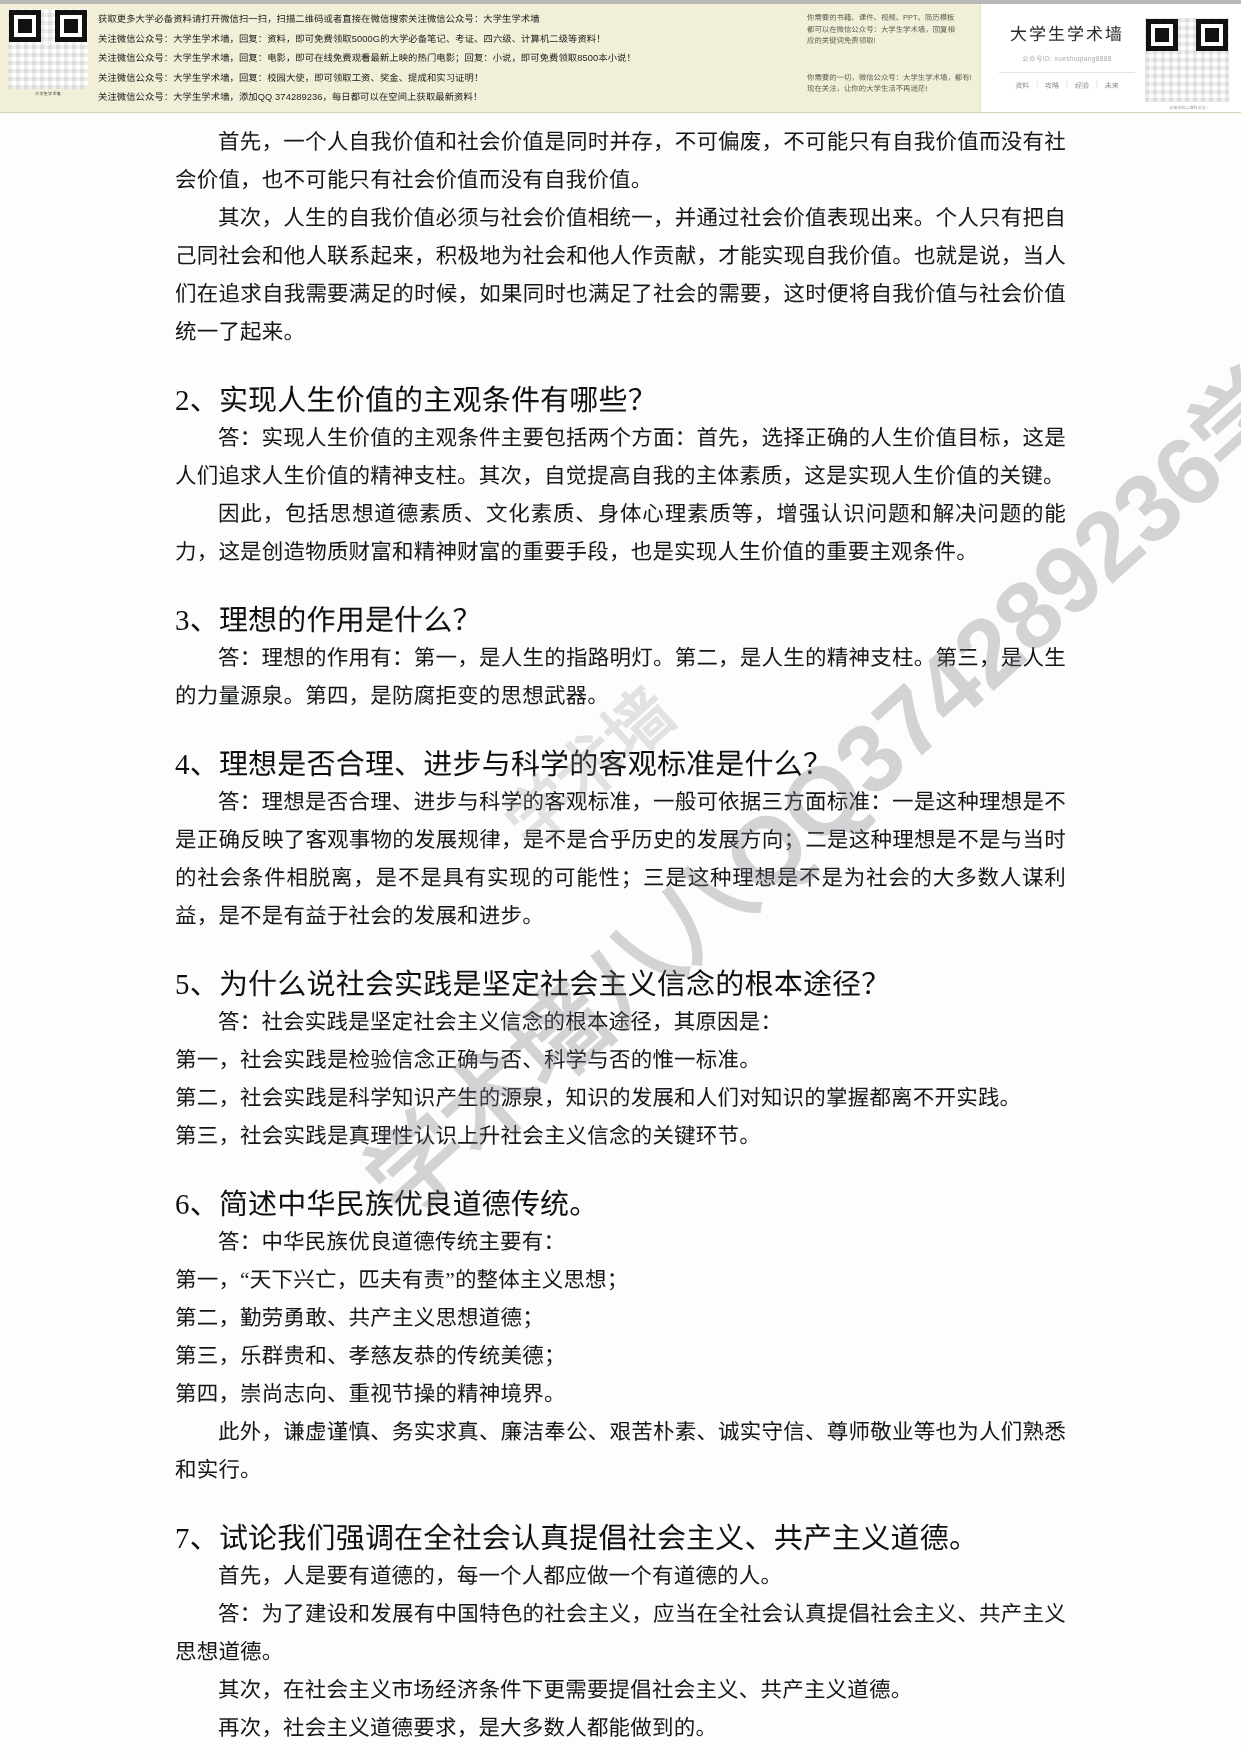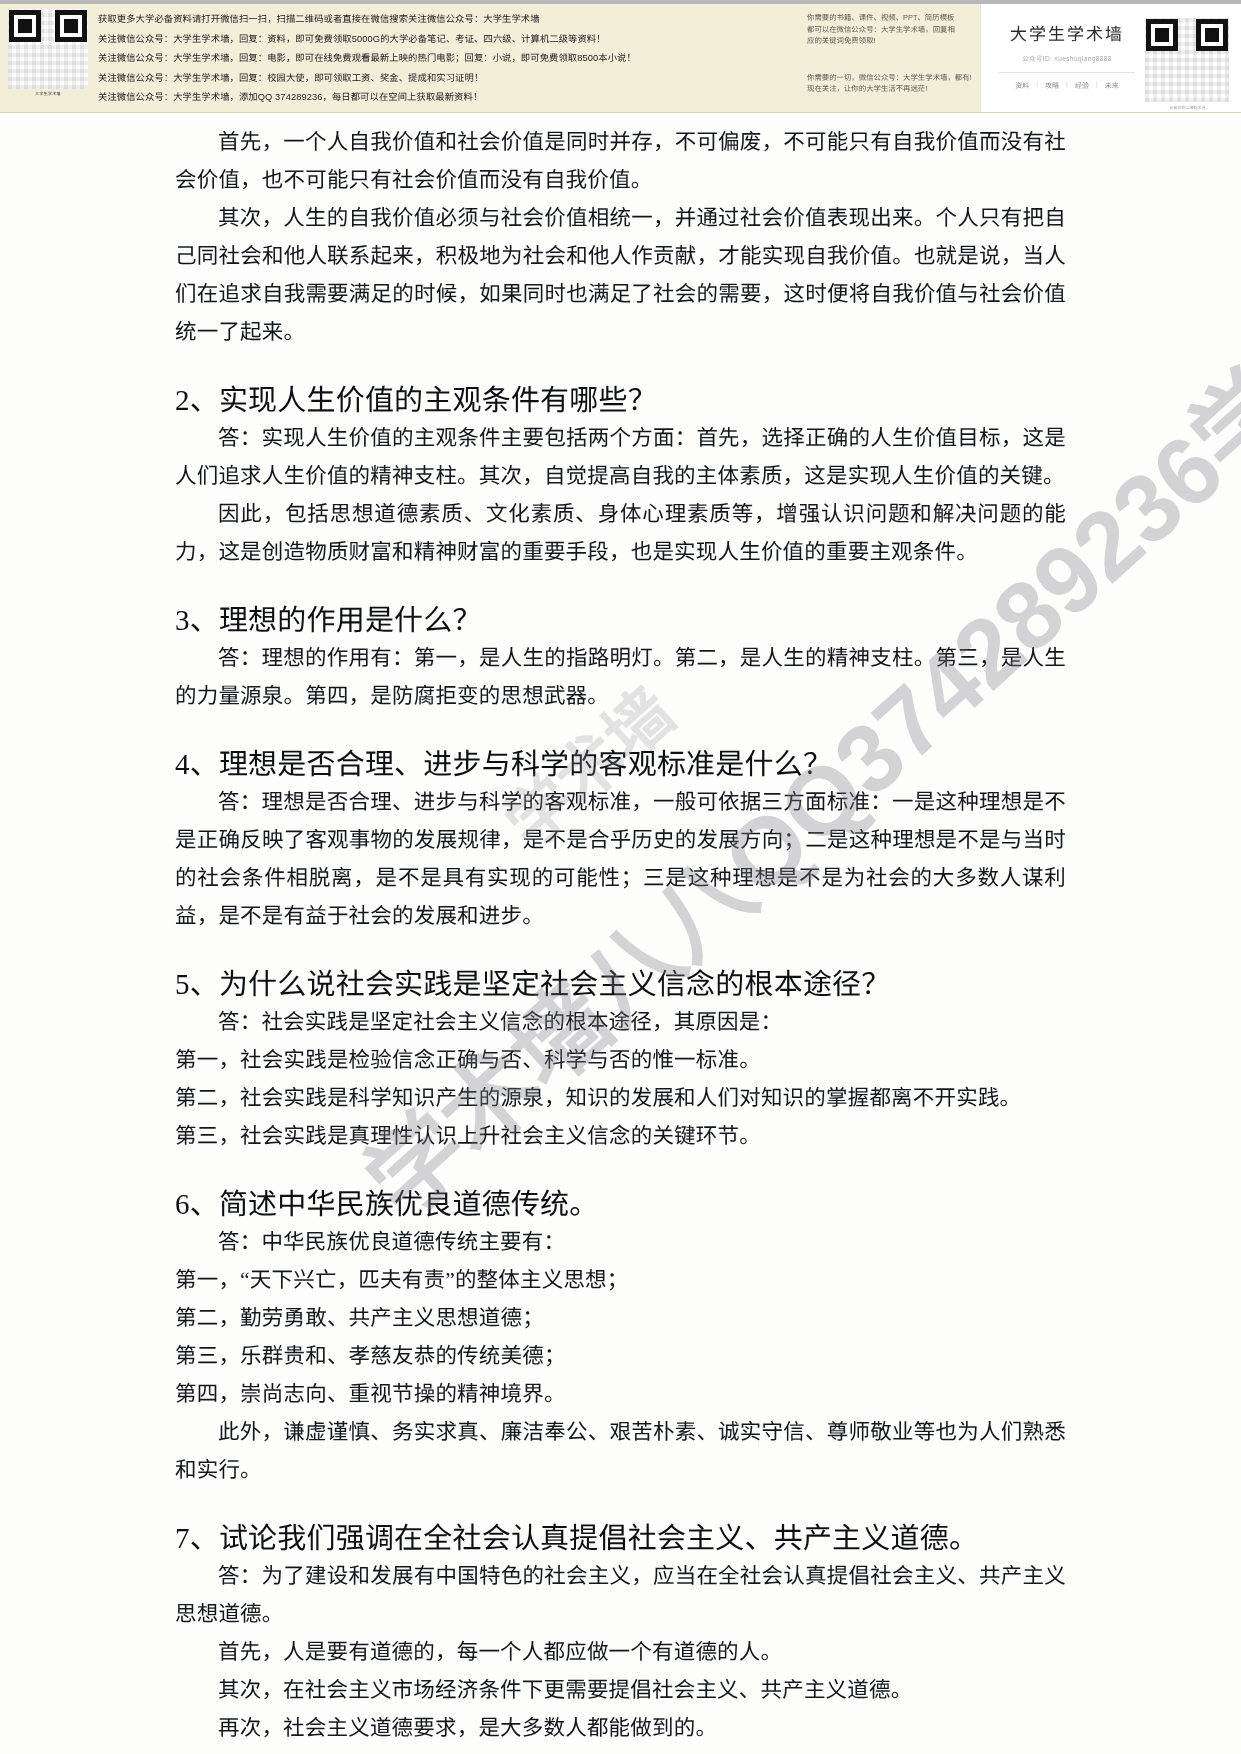--- a/index.html
+++ b/index.html
@@ -288,22 +288,22 @@
       <div class="gap-block"></div>
       <p class="qhead">6、简述中华民族优良道德传统。</p>
       <p class="para indent">答：中华民族优良道德传统主要有：</p>
       <p class="para">第一，“天下兴亡，匹夫有责”的整体主义思想；</p>
       <p class="para">第二，勤劳勇敢、共产主义思想道德；</p>
       <p class="para">第三，乐群贵和、孝慈友恭的传统美德；</p>
       <p class="para">第四，崇尚志向、重视节操的精神境界。</p>
       <p class="para indent">此外，谦虚谨慎、务实求真、廉洁奉公、艰苦朴素、诚实守信、尊师敬业等也为人们熟悉和实行。</p>
       <div class="gap-block"></div>
       <p class="qhead">7、试论我们强调在全社会认真提倡社会主义、共产主义道德。</p>
+      <p class="para indent">首先，人是要有道德的，每一个人都应做一个有道德的人。</p>
       <p class="para indent">答：为了建设和发展有中国特色的社会主义，应当在全社会认真提倡社会主义、共产主义思想道德。</p>
-      <p class="para indent">首先，人是要有道德的，每一个人都应做一个有道德的人。</p>
       <p class="para indent">其次，在社会主义市场经济条件下更需要提倡社会主义、共产主义道德。</p>
       <p class="para indent">再次，社会主义道德要求，是大多数人都能做到的。</p>
     </div>
 
   <div class="watermark">
     <div class="wm-text wm-a">学术墙八八QQ374289236学术墙</div>
     <div class="wm-text wm-b">学术墙</div>
   </div>
 
 </div>

